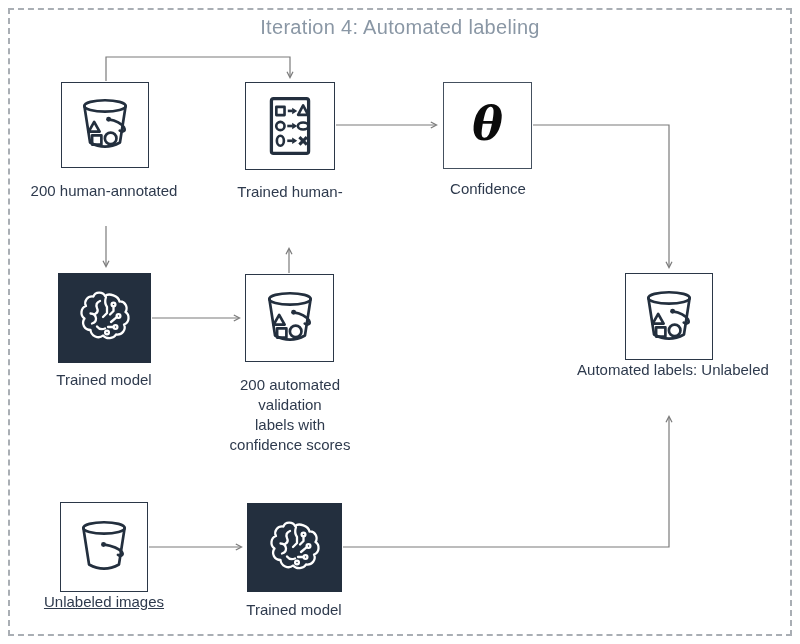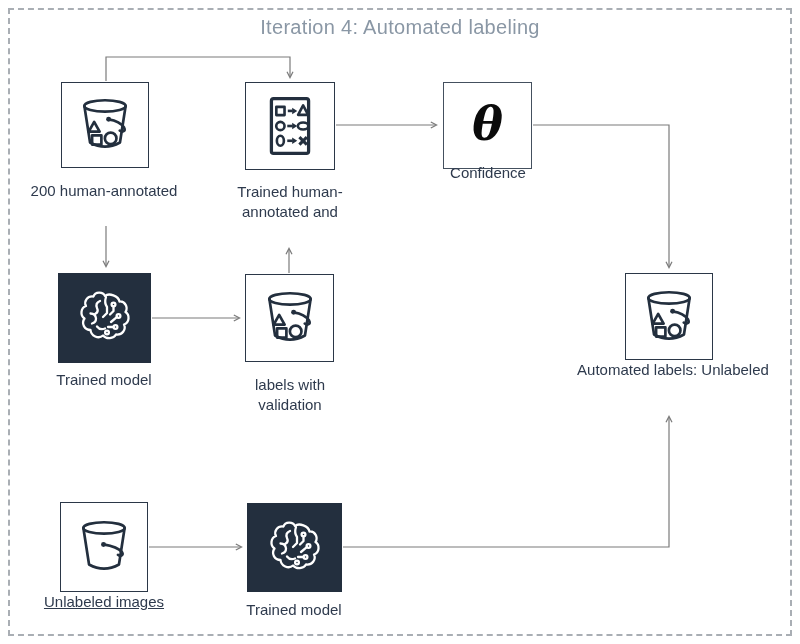--- a/index.html
+++ b/index.html
@@ -89,27 +89,26 @@
       </g>
       <g fill="#232f3e" stroke="none">
         <path d="M34 15.2 L38.6 18.2 L34 21.2 Z"></path>
         <path d="M34 29 L38.6 32 L34 35 Z"></path>
         <path d="M34 42.5 L38.6 45.5 L34 48.5 Z"></path>
       </g>
     </svg>
   </div>
   <div class="caption" style="left:205px;top:182px;width:170px;">
     <span class="ln">Trained human-</span>
-    <span class="ln">annotated and</span>
   </div>
 
   <div class="node thin" style="left:443px;top:82px;width:89px;height:87px;">
     <div class="theta-big">θ</div>
   </div>
-  <div class="caption" style="left:428px;top:163px;width:120px;text-align:center;">
+  <div class="caption" style="left:428px;top:179px;width:120px;text-align:center;">
     <span class="ln">Confidence</span>
   </div>
 
   <div class="node dark" style="left:58px;top:273px;width:93px;height:90px;">
     <svg class="icon" width="64" height="64" viewBox="0 0 64 64">
       <g fill="none" stroke="#ffffff" stroke-width="2.3" stroke-linecap="round" stroke-linejoin="round">
         <path d="M32 10 C30 5.5 22 5.5 20.5 10.5 C14.5 9.5 10.5 15.5 13 20 C7.5 22 7 29.5 11.5 32.5 C8 37.5 11.5 44 17.5 44 C18 50 25.5 53.5 30 49.5 C33.5 53.5 40.5 53 43 48.5 C49 49.5 53.5 43.5 51 38.5 C56.5 36.5 57 29 52.5 26 C55.5 21.5 52 15 46.5 15.5 C45.5 10 36 6.5 32 10 Z"></path>
         <path d="M27 15 q-5 2 -3 7 q2 4 -2 6"></path>
         <path d="M17.5 27.5 q5 0 5.5 5 q0 4 -4 5"></path>
         <path d="M24 40.5 q3 4 8 2"></path>
@@ -135,22 +134,24 @@
         <path d="M12 13.5 L17.5 49 Q32 57 46.5 49 L52 13.5"></path>
         <path d="M35.5 26.5 C42 27.5 48 30.5 50.5 34.5 C52.3 37.8 48.8 39.6 46.3 37.4"></path>
         <path d="M21.5 29 L26.8 38.5 L16.2 38.5 Z"></path>
         <rect x="19.5" y="42" width="9" height="9"></rect>
         <circle cx="37.5" cy="45" r="5.6"></circle>
       </g>
       <circle cx="35.5" cy="26.5" r="2.4" fill="#232f3e"></circle>
     </svg>
   </div>
   <div class="caption" style="left:205px;top:375px;width:170px;">
+    <span class="ln">200 automated</span>
+    <span class="ln">validation</span>
     <span class="ln">labels with</span>
-    <span class="ln">validation</span>
+    <span class="ln">confidence scores</span>
   </div>
 
   <div class="node" style="left:625px;top:273px;width:88px;height:87px;">
     <svg class="icon" width="66" height="66" viewBox="0 0 64 64">
       <g fill="none" stroke="#232f3e" stroke-width="2.6" stroke-linecap="round" stroke-linejoin="round">
         <ellipse cx="32" cy="13.5" rx="20" ry="5.5"></ellipse>
         <path d="M12 13.5 L17.5 49 Q32 57 46.5 49 L52 13.5"></path>
         <path d="M35.5 26.5 C42 27.5 48 30.5 50.5 34.5 C52.3 37.8 48.8 39.6 46.3 37.4"></path>
         <path d="M21.5 29 L26.8 38.5 L16.2 38.5 Z"></path>
         <rect x="19.5" y="42" width="9" height="9"></rect>

